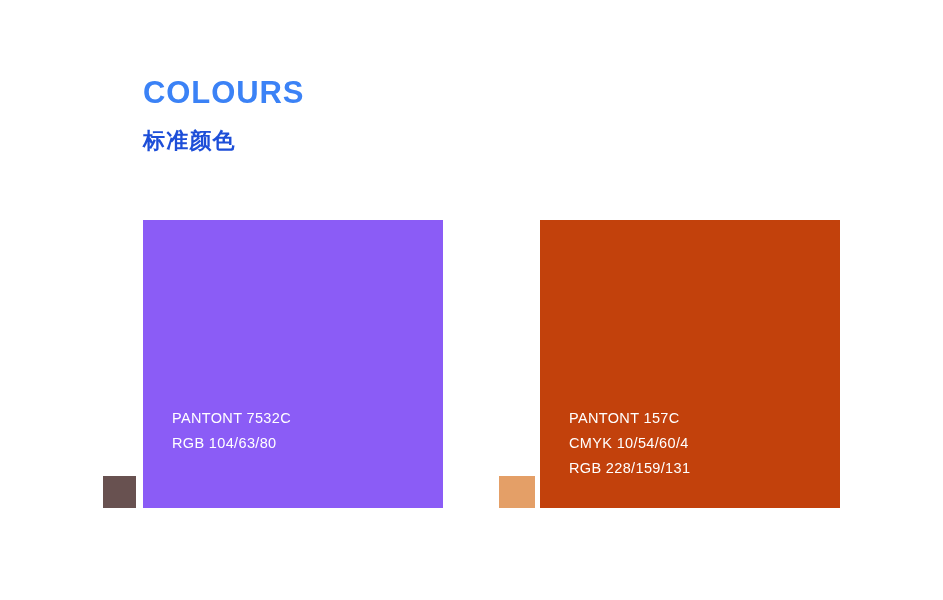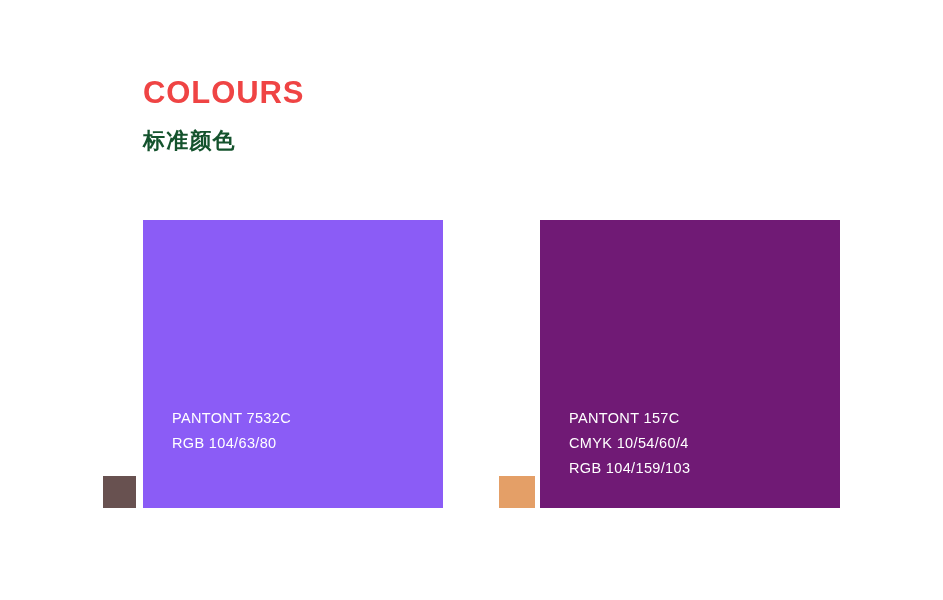--- a/index.html
+++ b/index.html
@@ -91,41 +91,41 @@
   .swatch-info .info-line {
     display: block;
   }
 </style>
 </head>
 <body style="background: rgb(255, 255, 255);">
 
 <div class="page">
 
   <div class="header">
-    <h1 class="page-title" style="color: #ef4444;">COLOURS</h1>
-    <div class="page-subtitle" style="color: #14532d;">标准颜色</div>
+    <h1 class="page-title" style="color: #3b82f6;">COLOURS</h1>
+    <div class="page-subtitle" style="color: #1d4ed8;">标准颜色</div>
   </div>
 
   <div class="swatches">
 
     <div class="swatch-group primary">
       <div class="swatch-chip" style="background-color: rgb(104, 81, 80);"></div>
       <div class="swatch-block" style="background-color: #8b5cf6;">
         <div class="swatch-info" style="color: rgb(255, 255, 255);">
           <span class="info-line">PANTONT 7532C</span>
           <span class="info-line">RGB 104/63/80</span>
         </div>
       </div>
     </div>
 
     <div class="swatch-group secondary">
       <div class="swatch-chip" style="background-color: rgb(228, 159, 103);"></div>
-      <div class="swatch-block" style="background-color: #701a75;">
+      <div class="swatch-block" style="background-color: #c2410c;">
         <div class="swatch-info" style="color: rgb(255, 255, 255);">
           <span class="info-line">PANTONT 157C</span>
           <span class="info-line">CMYK 10/54/60/4</span>
-          <span class="info-line">RGB 104/159/103</span>
+          <span class="info-line">RGB 228/159/131</span>
         </div>
       </div>
     </div>
 
   </div>
 </div>
 
 </body></html>

